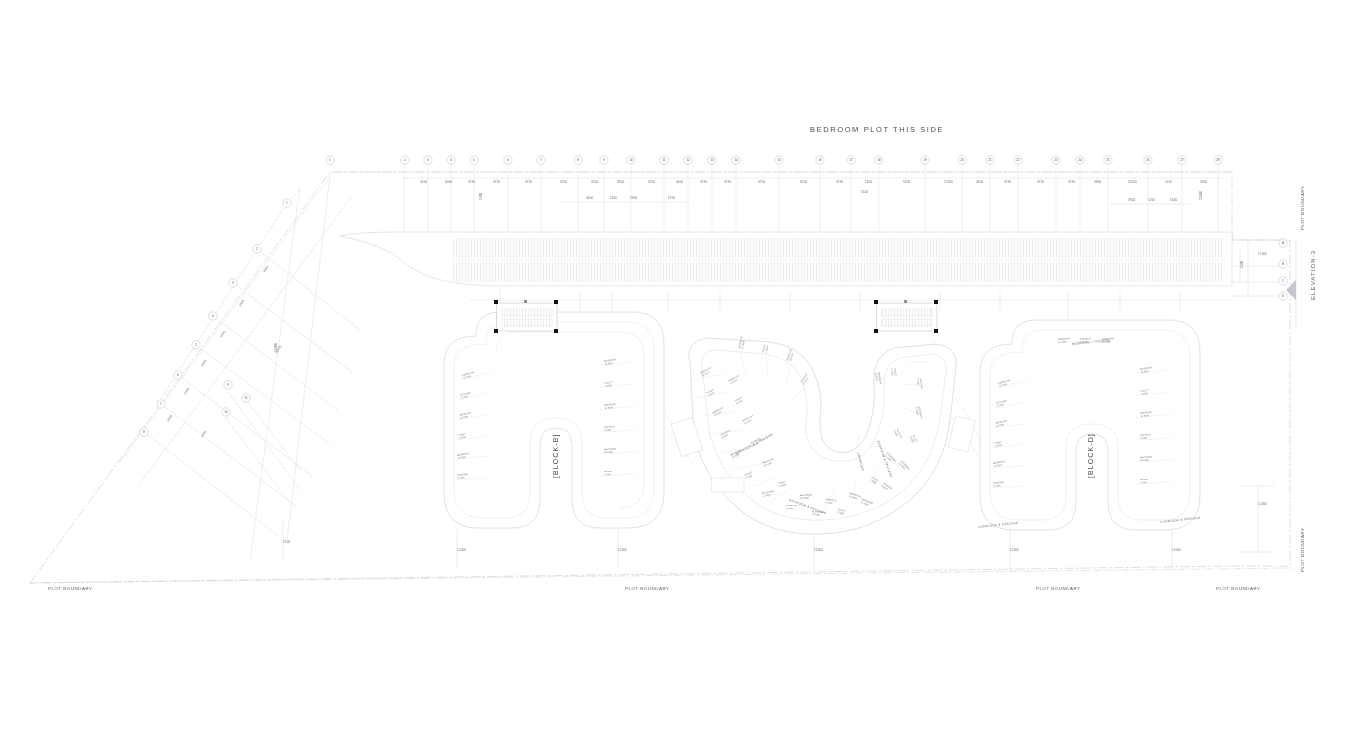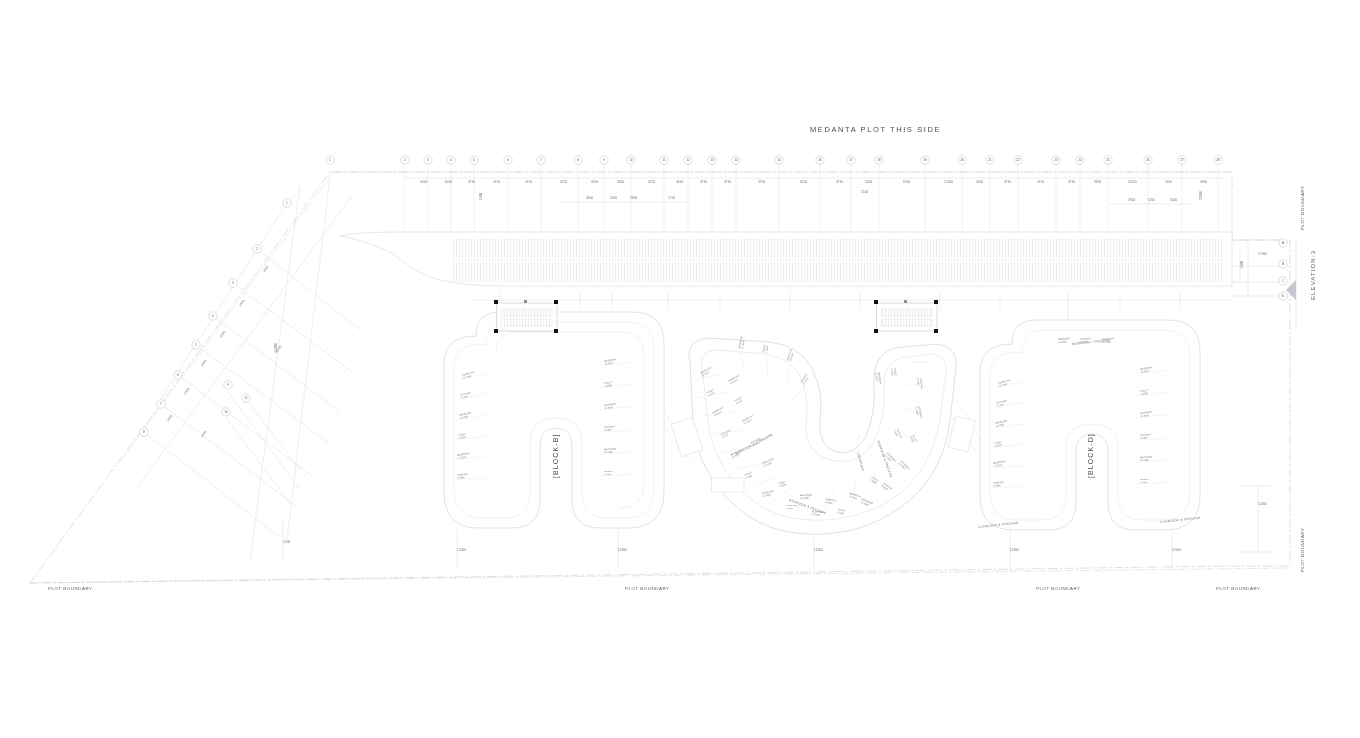--- a/index.html
+++ b/index.html
@@ -460,21 +460,21 @@
       <g>
         <circle cx="226" cy="412" r="4.2" fill="#fff" stroke="#bdbdc6" stroke-width="0.5"></circle>
         <text x="226" y="413.1" text-anchor="middle" font-size="3.2" font-family="&quot;Liberation Sans&quot;, sans-serif" fill="#5c5c66">10</text>
       </g>
       <g>
         <circle cx="246" cy="398" r="4.2" fill="#fff" stroke="#bdbdc6" stroke-width="0.5"></circle>
         <text x="246" y="399.1" text-anchor="middle" font-size="3.2" font-family="&quot;Liberation Sans&quot;, sans-serif" fill="#5c5c66">11</text>
       </g>
     </svg>
 
-  <div class="txt t-title" style="left:810px;top:125px;">MEDANTA PLOT THIS SIDE</div>
+  <div class="txt t-title" style="left:810px;top:125px;">BEDROOM PLOT THIS SIDE</div>
 
   <div class="txt t-block rot90" style="left:552px;top:478px;">[BLOCK-B]</div>
   <div class="txt t-block rot90" style="left:1087px;top:478px;">[BLOCK-D]</div>
 
   <div class="txt t-side rot90" style="left:1310px;top:300px;">ELEVATION-3</div>
 
   <div class="txt t-bound" style="left:48px;top:586px;">PLOT BOUNDARY</div>
   <div class="txt t-bound" style="left:625px;top:586px;">PLOT BOUNDARY</div>
   <div class="txt t-bound" style="left:1036px;top:586px;">PLOT BOUNDARY</div>
   <div class="txt t-bound" style="left:1216px;top:586px;">PLOT BOUNDARY</div>

